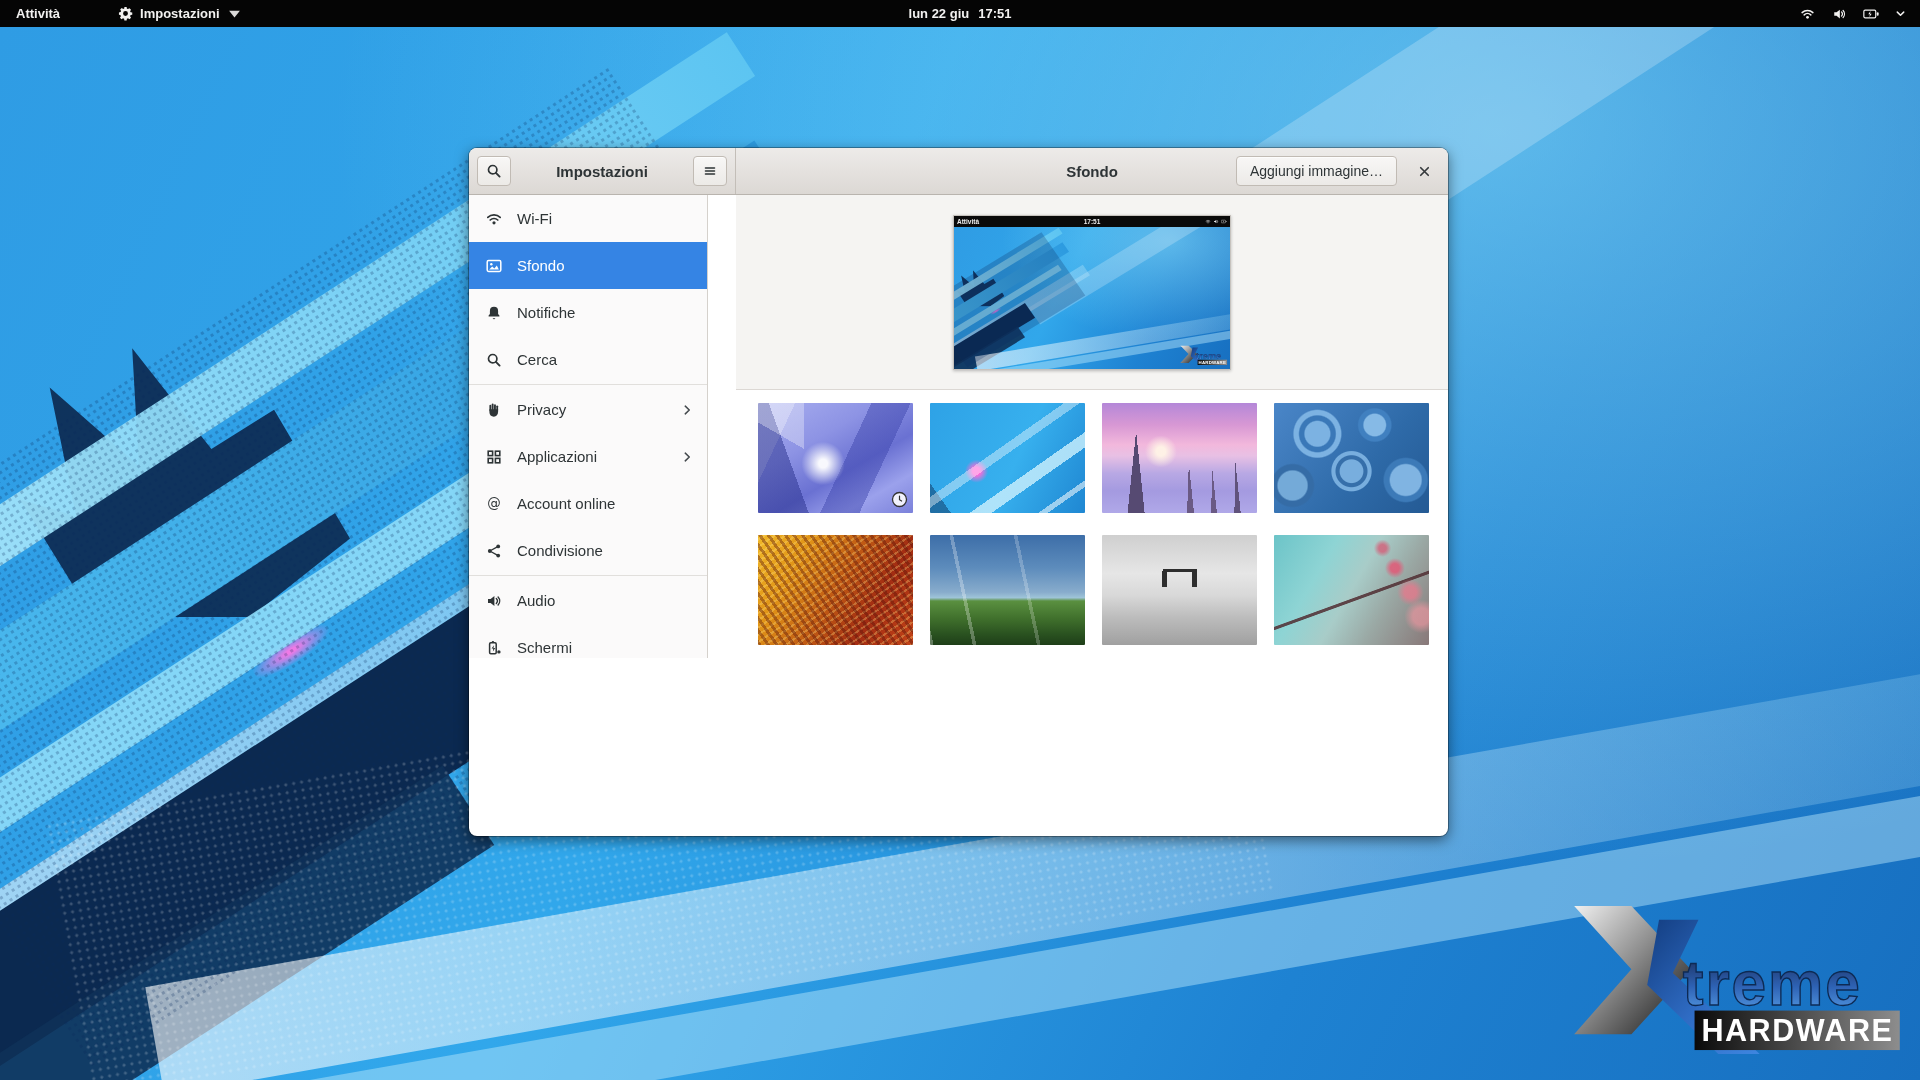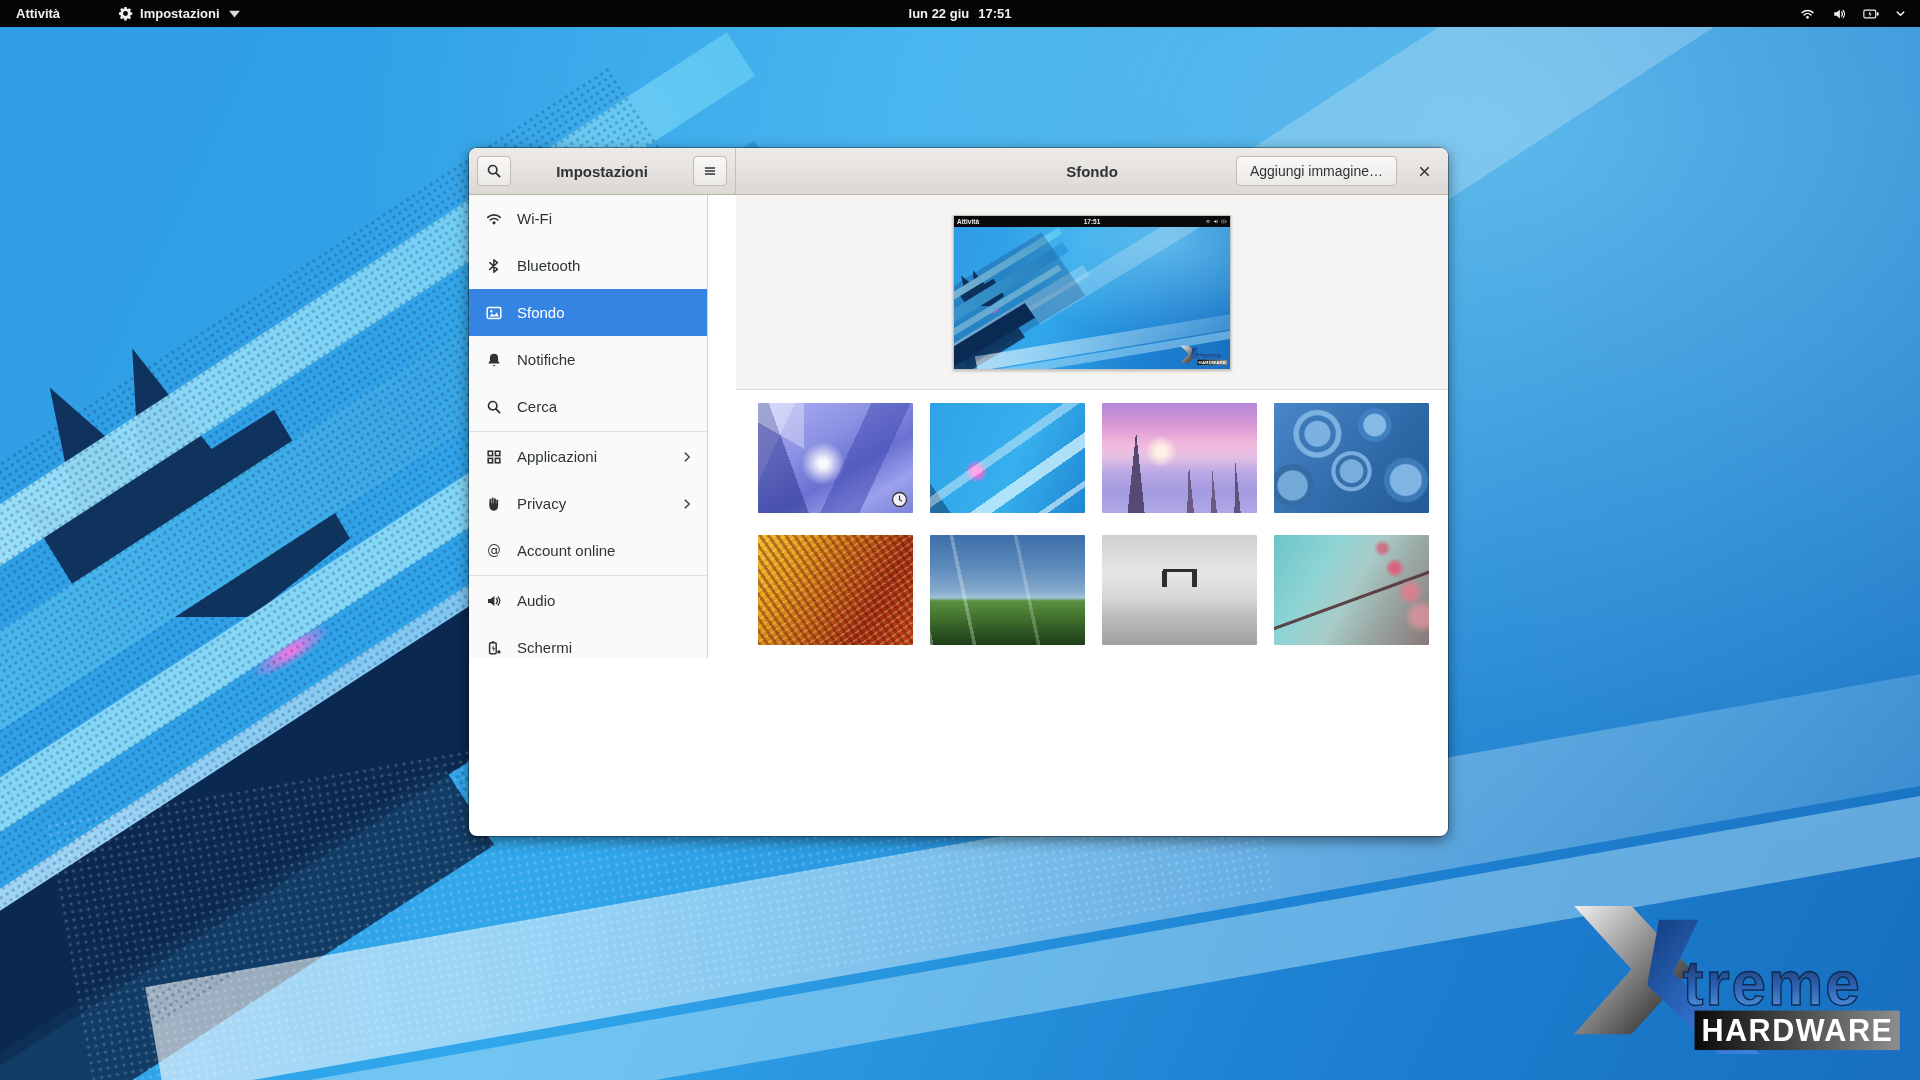--- a/index.html
+++ b/index.html
@@ -298,28 +298,20 @@
         <div class="sb-row">
           <span class="ic">
             <svg viewBox="0 0 16 16">
               <path d="M1.8 6.4a9 9 0 0 1 12.4 0" fill="none" stroke="currentColor" stroke-width="1.7" stroke-linecap="round"></path>
               <path d="M4.2 9a5.6 5.6 0 0 1 7.6 0" fill="none" stroke="currentColor" stroke-width="1.7" stroke-linecap="round"></path>
               <circle cx="8" cy="11.8" r="1.6" fill="currentColor"></circle>
             </svg>
           </span>
           <span>Wi-Fi</span>
         </div>
-        <div class="sb-row">
-          <span class="ic">
-            <svg viewBox="0 0 16 16">
-              <path d="M3.8 4.6 11.4 11.3 7.9 14.2 V1.8 L11.4 4.7 3.8 11.4" fill="none" stroke="currentColor" stroke-width="1.5" stroke-linejoin="round" stroke-linecap="round"></path>
-            </svg>
-          </span>
-          <span>Bluetooth</span>
-        </div>
         <div class="sb-row selected">
           <span class="ic">
             <svg viewBox="0 0 16 16">
               <rect x="1.2" y="2.6" width="13.6" height="10.8" rx="1.4" fill="none" stroke="currentColor" stroke-width="1.5"></rect>
               <circle cx="5.3" cy="6.3" r="1.2" fill="currentColor"></circle>
               <path d="M3.2 11.6 6.2 8.4l2.2 2.2 2.4-3 2 4z" fill="currentColor"></path>
             </svg>
           </span>
           <span>Sfondo</span>
         </div>
@@ -335,60 +327,71 @@
         <div class="sb-row">
           <span class="ic">
             <svg viewBox="0 0 16 16">
               <circle cx="6.7" cy="6.7" r="4.2" fill="none" stroke="currentColor" stroke-width="1.7"></circle>
               <path d="M9.9 9.9 13.6 13.6" stroke="currentColor" stroke-width="1.9" stroke-linecap="round"></path>
             </svg>
           </span>
           <span>Cerca</span>
         </div>
         <div class="sb-sep"></div>
-        <div class="sb-row">
-          <span class="ic">
-            <svg viewBox="0 0 16 16" fill="none" stroke="currentColor" stroke-width="1.6">
-              <rect x="2.2" y="2.2" width="4.4" height="4.4"></rect>
-              <rect x="9.4" y="2.2" width="4.4" height="4.4"></rect>
-              <rect x="2.2" y="9.4" width="4.4" height="4.4"></rect>
-              <rect x="9.4" y="9.4" width="4.4" height="4.4"></rect>
-            </svg>
-          </span>
-          <span>Applicazioni</span>
-          <span class="sb-chevron">
-            <svg viewBox="0 0 16 16">
-              <path d="M6 3.6 10.6 8 6 12.4" fill="none" stroke="currentColor" stroke-width="1.7" stroke-linecap="round" stroke-linejoin="round"></path>
-            </svg>
-          </span>
-        </div>
         <div class="sb-row">
           <span class="ic">
             <svg viewBox="0 0 16 16" fill="currentColor">
               <rect x="3.4" y="2.8" width="1.9" height="6.4" rx="0.95"></rect>
               <rect x="5.7" y="1.6" width="1.9" height="7.6" rx="0.95"></rect>
               <rect x="8" y="2.2" width="1.9" height="7" rx="0.95"></rect>
               <rect x="10.3" y="3.4" width="1.8" height="5.8" rx="0.9"></rect>
               <path d="M3.4 7.2h8.7v2.6c0 3-1.7 4.9-4.3 4.9S3.4 12.9 3.4 10z"></path>
             </svg>
           </span>
           <span>Privacy</span>
           <span class="sb-chevron">
             <svg viewBox="0 0 16 16">
               <path d="M6 3.6 10.6 8 6 12.4" fill="none" stroke="currentColor" stroke-width="1.7" stroke-linecap="round" stroke-linejoin="round"></path>
             </svg>
           </span>
         </div>
         <div class="sb-row">
           <span class="ic">
+            <svg viewBox="0 0 16 16" fill="none" stroke="currentColor" stroke-width="1.6">
+              <rect x="2.2" y="2.2" width="4.4" height="4.4"></rect>
+              <rect x="9.4" y="2.2" width="4.4" height="4.4"></rect>
+              <rect x="2.2" y="9.4" width="4.4" height="4.4"></rect>
+              <rect x="9.4" y="9.4" width="4.4" height="4.4"></rect>
+            </svg>
+          </span>
+          <span>Applicazioni</span>
+          <span class="sb-chevron">
+            <svg viewBox="0 0 16 16">
+              <path d="M6 3.6 10.6 8 6 12.4" fill="none" stroke="currentColor" stroke-width="1.7" stroke-linecap="round" stroke-linejoin="round"></path>
+            </svg>
+          </span>
+        </div>
+        <div class="sb-row">
+          <span class="ic">
             <svg viewBox="0 0 16 16">
               <text x="8" y="12.4" text-anchor="middle" font-size="13.5" font-family="DejaVu Sans, sans-serif" fill="currentColor">@</text>
             </svg>
           </span>
           <span>Account online</span>
+        </div>
+        <div class="sb-row">
+          <span class="ic">
+            <svg viewBox="0 0 16 16" fill="currentColor">
+              <path d="M3.8 8 12.2 3.4M3.8 8l8.4 4.6" stroke="currentColor" stroke-width="1.4"></path>
+              <circle cx="12.2" cy="3.4" r="1.9"></circle>
+              <circle cx="3.8" cy="8" r="1.9"></circle>
+              <circle cx="12.2" cy="12.6" r="1.9"></circle>
+            </svg>
+          </span>
+          <span>Condivisione</span>
         </div>
         <div class="sb-sep"></div>
         <div class="sb-row">
           <span class="ic">
             <svg viewBox="0 0 16 16">
               <path d="M2 6.1v3.8h2.6L8.4 13V3L4.6 6.1z" fill="currentColor"></path>
               <path d="M10.3 5.6a3.4 3.4 0 0 1 0 4.8M12.1 4a5.9 5.9 0 0 1 0 8" fill="none" stroke="currentColor" stroke-width="1.4" stroke-linecap="round"></path>
             </svg>
           </span>
           <span>Audio</span>

